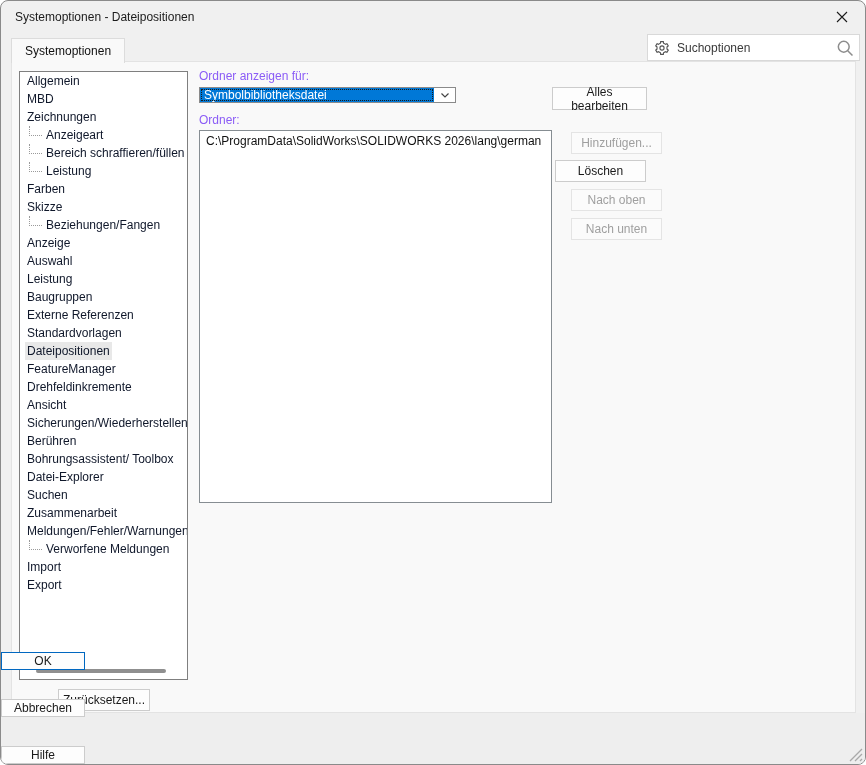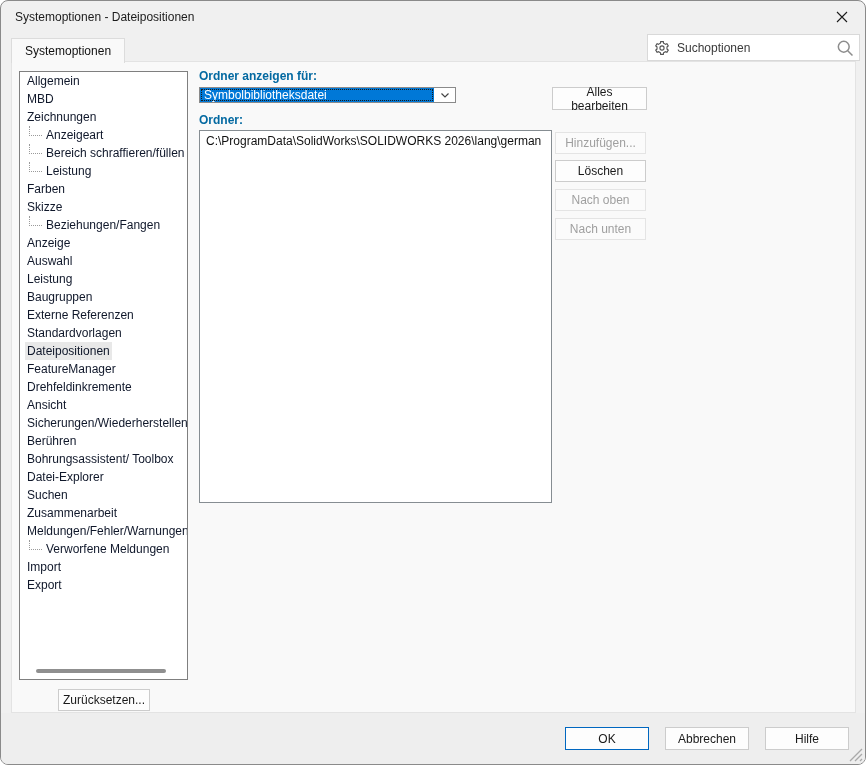--- a/index.html
+++ b/index.html
@@ -24,38 +24,38 @@
   
   .navbox{position:absolute;left:7px;top:9px;width:169px;height:609px;background:#fff;border:1px solid #7f7f7f;box-sizing:border-box;overflow:hidden;}
   .nav-item{height:18px;line-height:18px;font-size:12px;color:#0f172a;white-space:nowrap;padding-left:5px;display:flex;align-items:center;cursor:default;}
   .nav-item .tree{display:inline-block;width:12px;height:9px;margin:-8px 2px 0 4px;border-left:1px dotted #9a9a9a;border-bottom:1px dotted #9a9a9a;}
   .nav-item.selected .nav-lbl{background:#e8e8e8;}
   .nav-lbl{padding:0 2px;}
   .hscroll{position:absolute;left:16px;bottom:6px;width:130px;height:4px;background:#8f8f8f;border-radius:2px;}
 
   
   .btn{background:#fdfdfd;border:1px solid #cccccc;border-radius:0;font-size:12px;color:#1a1a1a;font-family:inherit;display:flex;align-items:center;justify-content:center;box-sizing:border-box;cursor:pointer;}
-  .btn.disabled{color:#9f9f9f;border-color:#e4e4e4;background:#fbfbfb;cursor:default;}
+  .btn.disabled{color:#9f9f9f;border-color:#e4e4e4;background:#fbfbfb;cursor:default;margin-left:16px;}
   .reset-btn{position:absolute;left:46px;top:627px;width:92px;height:22px;}
 
   
-  .lbl{position:absolute;font-size:12px;color:#0369a1;font-weight:bold;}
+  .lbl{position:absolute;font-size:12px;color:#8b5cf6;}
   .lbl-show{left:187px;top:7px;}
   .lbl-ordner{left:187px;top:51px;}
   .combo{position:absolute;left:187px;top:25px;width:257px;height:16px;background:#fff;border:1px solid #8a8a8a;box-sizing:border-box;display:flex;cursor:pointer;}
   .combo-value{flex:1;background:#0078d7;color:#fff;font-size:12px;display:flex;align-items:center;padding:0 4px;outline:1px dotted #1a1a1a;outline-offset:-2px;}
   .combo-arrow{width:21px;display:flex;align-items:center;justify-content:center;background:#fff;}
   .editall-btn{position:absolute;left:540px;top:25px;width:95px;height:23px;}
   .folderbox{position:absolute;left:187px;top:68px;width:353px;height:373px;background:#fff;border:1px solid #868d92;box-sizing:border-box;overflow:hidden;}
   .folder-item{font-size:12px;color:#111;padding:3px 6px;white-space:nowrap;}
   .action-btn{position:absolute;left:543px;width:91px;height:22px;}
   .abtn-0{top:70px;} .abtn-1{top:98px;} .abtn-2{top:127px;} .abtn-3{top:156px;}
 
   
-  .footer{position:absolute;left:0;right:0;bottom:0;height:51px;background:#eeeeee;display:flex;justify-content:flex-end;align-items:flex-start;padding:14px 16px 0 0;box-sizing:border-box;gap:16px;}
+  .footer{position:absolute;left:0;right:0;bottom:0;height:51px;background:#eeeeee;display:flex;justify-content:flex-end;align-items:flex-start;padding:14px 16px 0 0;box-sizing:border-box;gap:29px;flex-direction:column;}
   .footer .btn{width:84px;height:23px;}
   .ok-btn{border:1.5px solid #0067c0;}
   .grip{position:absolute;right:2px;bottom:2px;}
 </style>
 </head>
 <body>
 
 <div class="dialog">
 
   <div class="titlebar">

